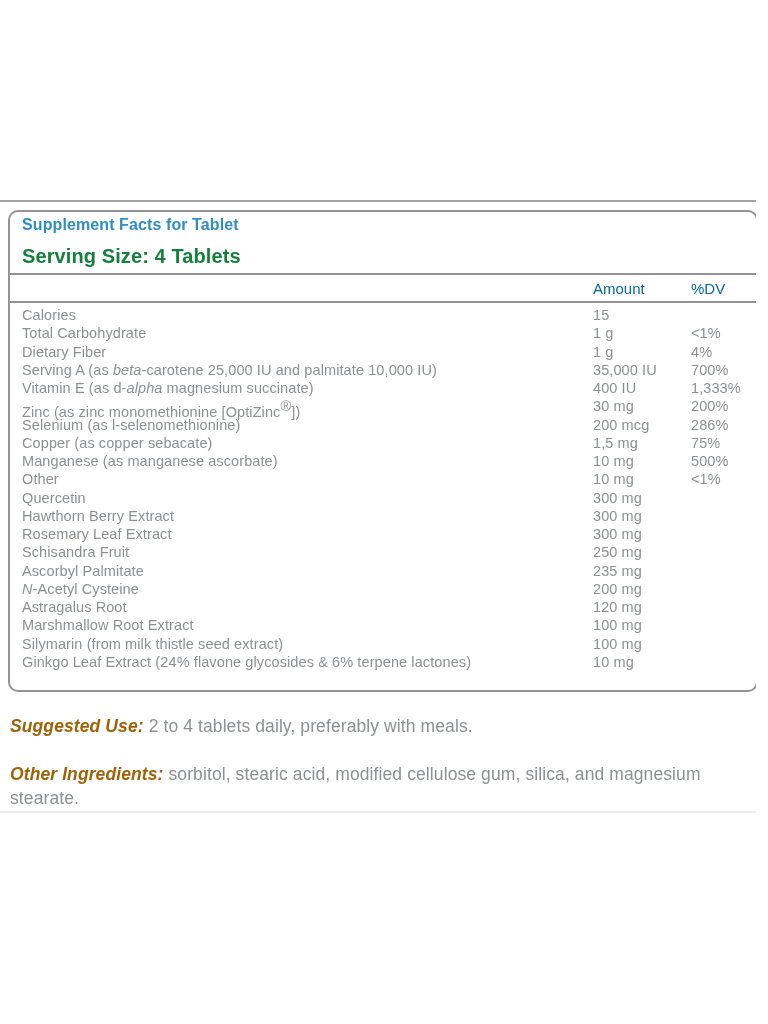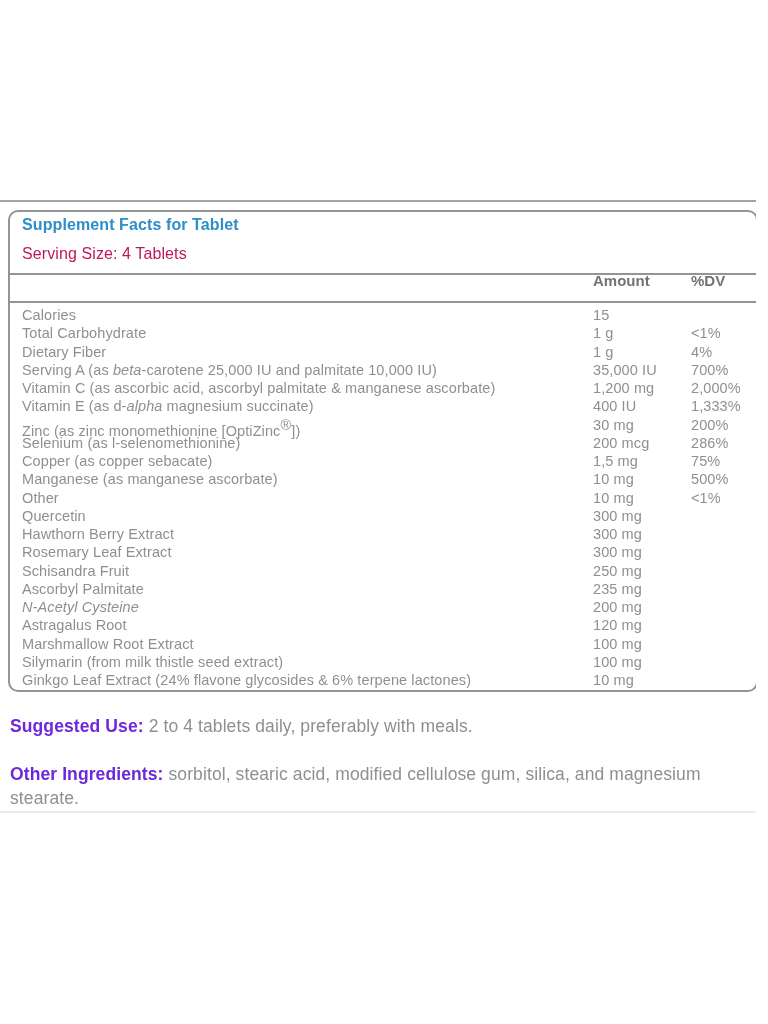--- a/index.html
+++ b/index.html
@@ -12,28 +12,28 @@
 
   .facts-box{
     position:absolute;left:8px;top:210px;width:746px;height:478px;
     border:2px solid #929497;border-radius:10px;background:#ffffff;
   }
   .facts-title{
     position:absolute;left:12px;top:4px;font-size:16px;font-weight:700;
     color:#2d8ec8;letter-spacing:.1px;white-space:nowrap;
   }
   .facts-serving{
-    position:absolute;left:12px;top:33px;font-size:16px;font-weight:400;
-    color:#be185d;letter-spacing:.1px;white-space:nowrap;
+    position:absolute;left:12px;top:33px;font-size:20px;font-weight:700;
+    color:#15803d;letter-spacing:.1px;white-space:nowrap;
   }
   .rule{position:absolute;left:0;width:746px;height:2px;background:#929497;}
   .rule-under-header{top:61px;}
   .rule-under-cols{top:89px;}
   .col-head{
-    position:absolute;top:60px;font-size:15px;font-weight:700;color:#737373;white-space:nowrap;
+    position:absolute;top:68px;font-size:15px;font-weight:400;color:#0369a1;white-space:nowrap;
   }
   .col-head-amount{left:583px;}
   .col-head-dv{left:681px;}
 
   .rows{position:absolute;left:0;top:94px;width:746px;}
   .t-row{position:relative;height:18.25px;}
   .t-row span{
     position:absolute;top:0;font-size:14.5px;line-height:18.25px;
     color:#8d9093;white-space:nowrap;letter-spacing:.1px;
   }
@@ -44,21 +44,21 @@
   .seg-sup{font-size:60%;vertical-align:super;line-height:0;}
 
   .suggested{
     position:absolute;left:10px;top:714px;width:750px;
     font-size:17.5px;line-height:24px;color:#8d9093;letter-spacing:.1px;
   }
   .other{
     position:absolute;left:10px;top:762px;width:748px;
     font-size:17.5px;line-height:24px;color:#8d9093;letter-spacing:.1px;
   }
-  .blue-label{color:#6d28d9;font-weight:700;}
+  .blue-label{color:#a16207;font-weight:700;font-style:italic;}
   .body-text{margin-left:5px;}
 </style>
 </head>
 <body>
 
 <div class="page">
 
   <div class="hairline-top"></div>
 
   <div class="facts-box">
@@ -80,25 +80,20 @@
         </div>
         <div class="t-row">
           <span class="c-name"><span style="position: static;">Dietary Fiber</span></span>
           <span class="c-amt">1 g</span>
           <span class="c-dv">4%</span>
         </div>
         <div class="t-row">
           <span class="c-name"><span style="position: static;">Serving A (as </span><span class="seg-italic" style="position: static;">beta</span><span style="position: static;">-carotene 25,000 IU and palmitate 10,000 IU)</span></span>
           <span class="c-amt">35,000 IU</span>
           <span class="c-dv">700%</span>
-        </div>
-        <div class="t-row">
-          <span class="c-name"><span style="position: static;">Vitamin C (as ascorbic acid, ascorbyl palmitate &amp; manganese ascorbate)</span></span>
-          <span class="c-amt">1,200 mg</span>
-          <span class="c-dv">2,000%</span>
         </div>
         <div class="t-row">
           <span class="c-name"><span style="position: static;">Vitamin E (as d-</span><span class="seg-italic" style="position: static;">alpha</span><span style="position: static;"> magnesium succinate)</span></span>
           <span class="c-amt">400 IU</span>
           <span class="c-dv">1,333%</span>
         </div>
         <div class="t-row">
           <span class="c-name"><span style="position: static;">Zinc (as zinc monomethionine [OptiZinc</span><span class="seg-sup" style="position: static;">®</span><span style="position: static;">])</span></span>
           <span class="c-amt">30 mg</span>
           <span class="c-dv">200%</span>
@@ -137,21 +132,21 @@
         </div>
         <div class="t-row">
           <span class="c-name"><span style="position: static;">Schisandra Fruit</span></span>
           <span class="c-amt">250 mg</span>
         </div>
         <div class="t-row">
           <span class="c-name"><span style="position: static;">Ascorbyl Palmitate</span></span>
           <span class="c-amt">235 mg</span>
         </div>
         <div class="t-row">
-          <span class="c-name"><span class="seg-italic" style="position: static;">N</span><span style="position: static; font-style: italic;">-Acetyl Cysteine</span></span>
+          <span class="c-name"><span class="seg-italic" style="position: static;">N</span><span style="position: static;">-Acetyl Cysteine</span></span>
           <span class="c-amt">200 mg</span>
         </div>
         <div class="t-row">
           <span class="c-name"><span style="position: static;">Astragalus Root</span></span>
           <span class="c-amt">120 mg</span>
         </div>
         <div class="t-row">
           <span class="c-name"><span style="position: static; margin-top: 46px;">Marshmallow Root Extract</span></span>
           <span class="c-amt">100 mg</span>
         </div>

